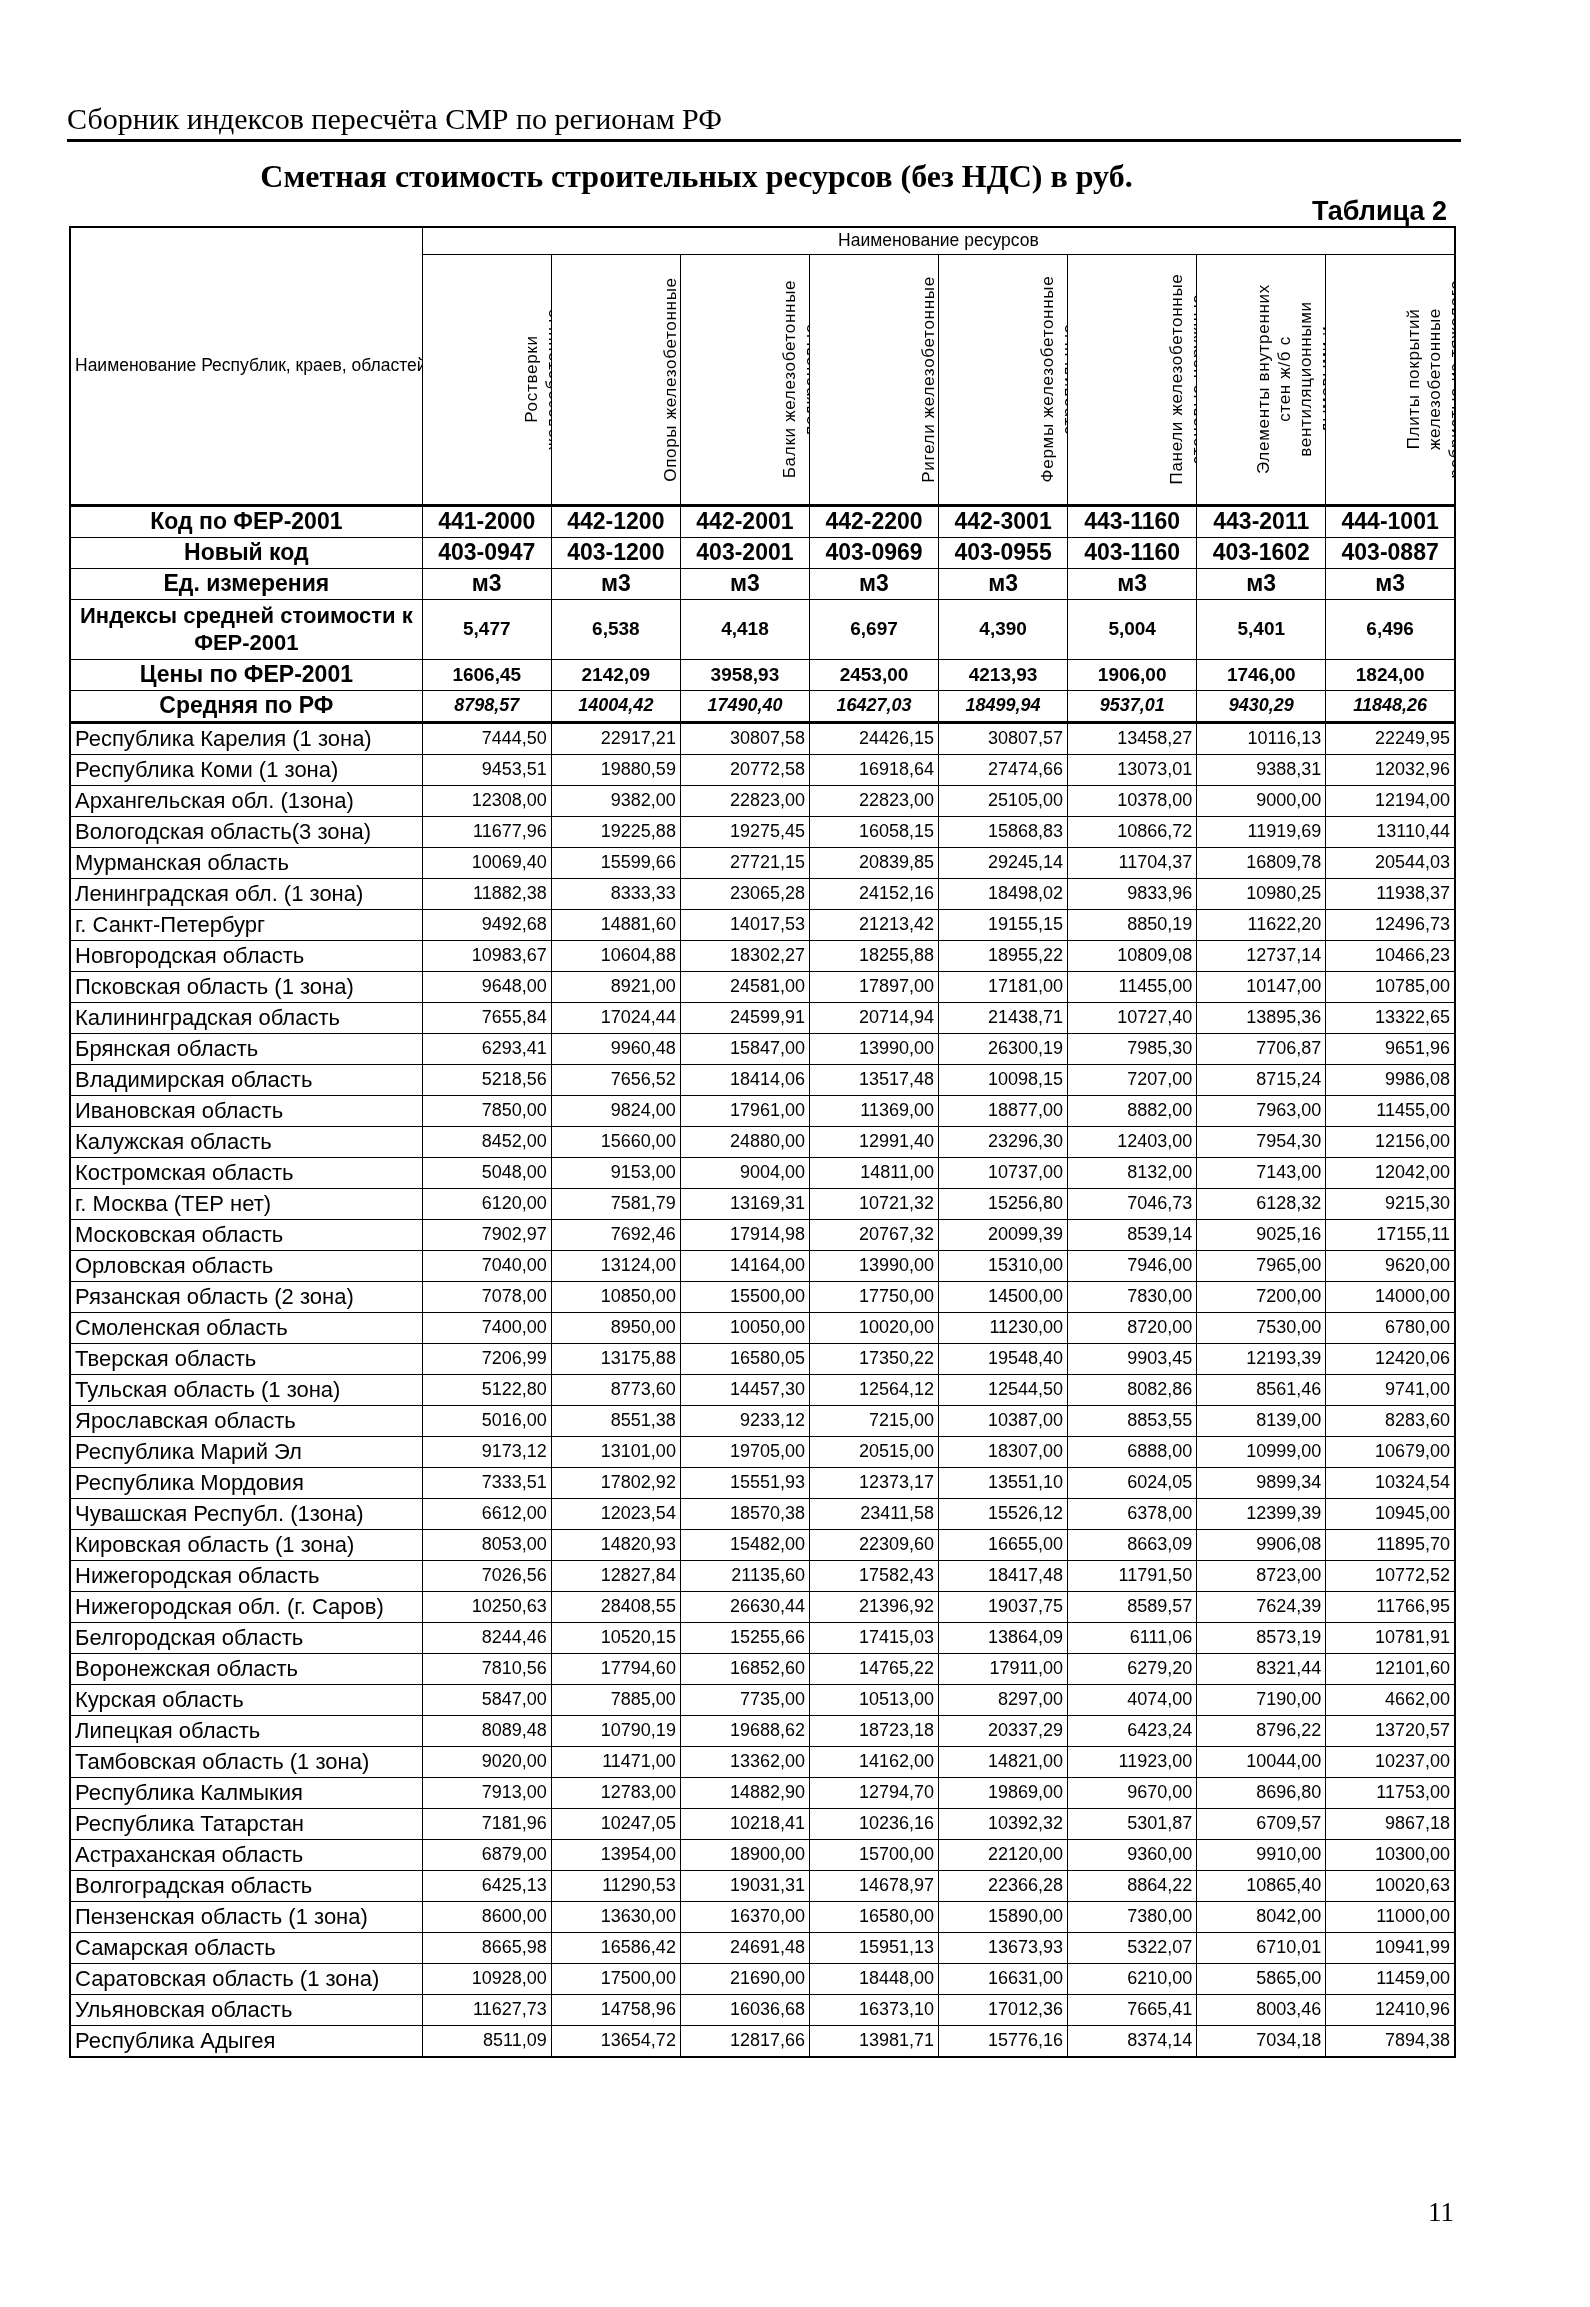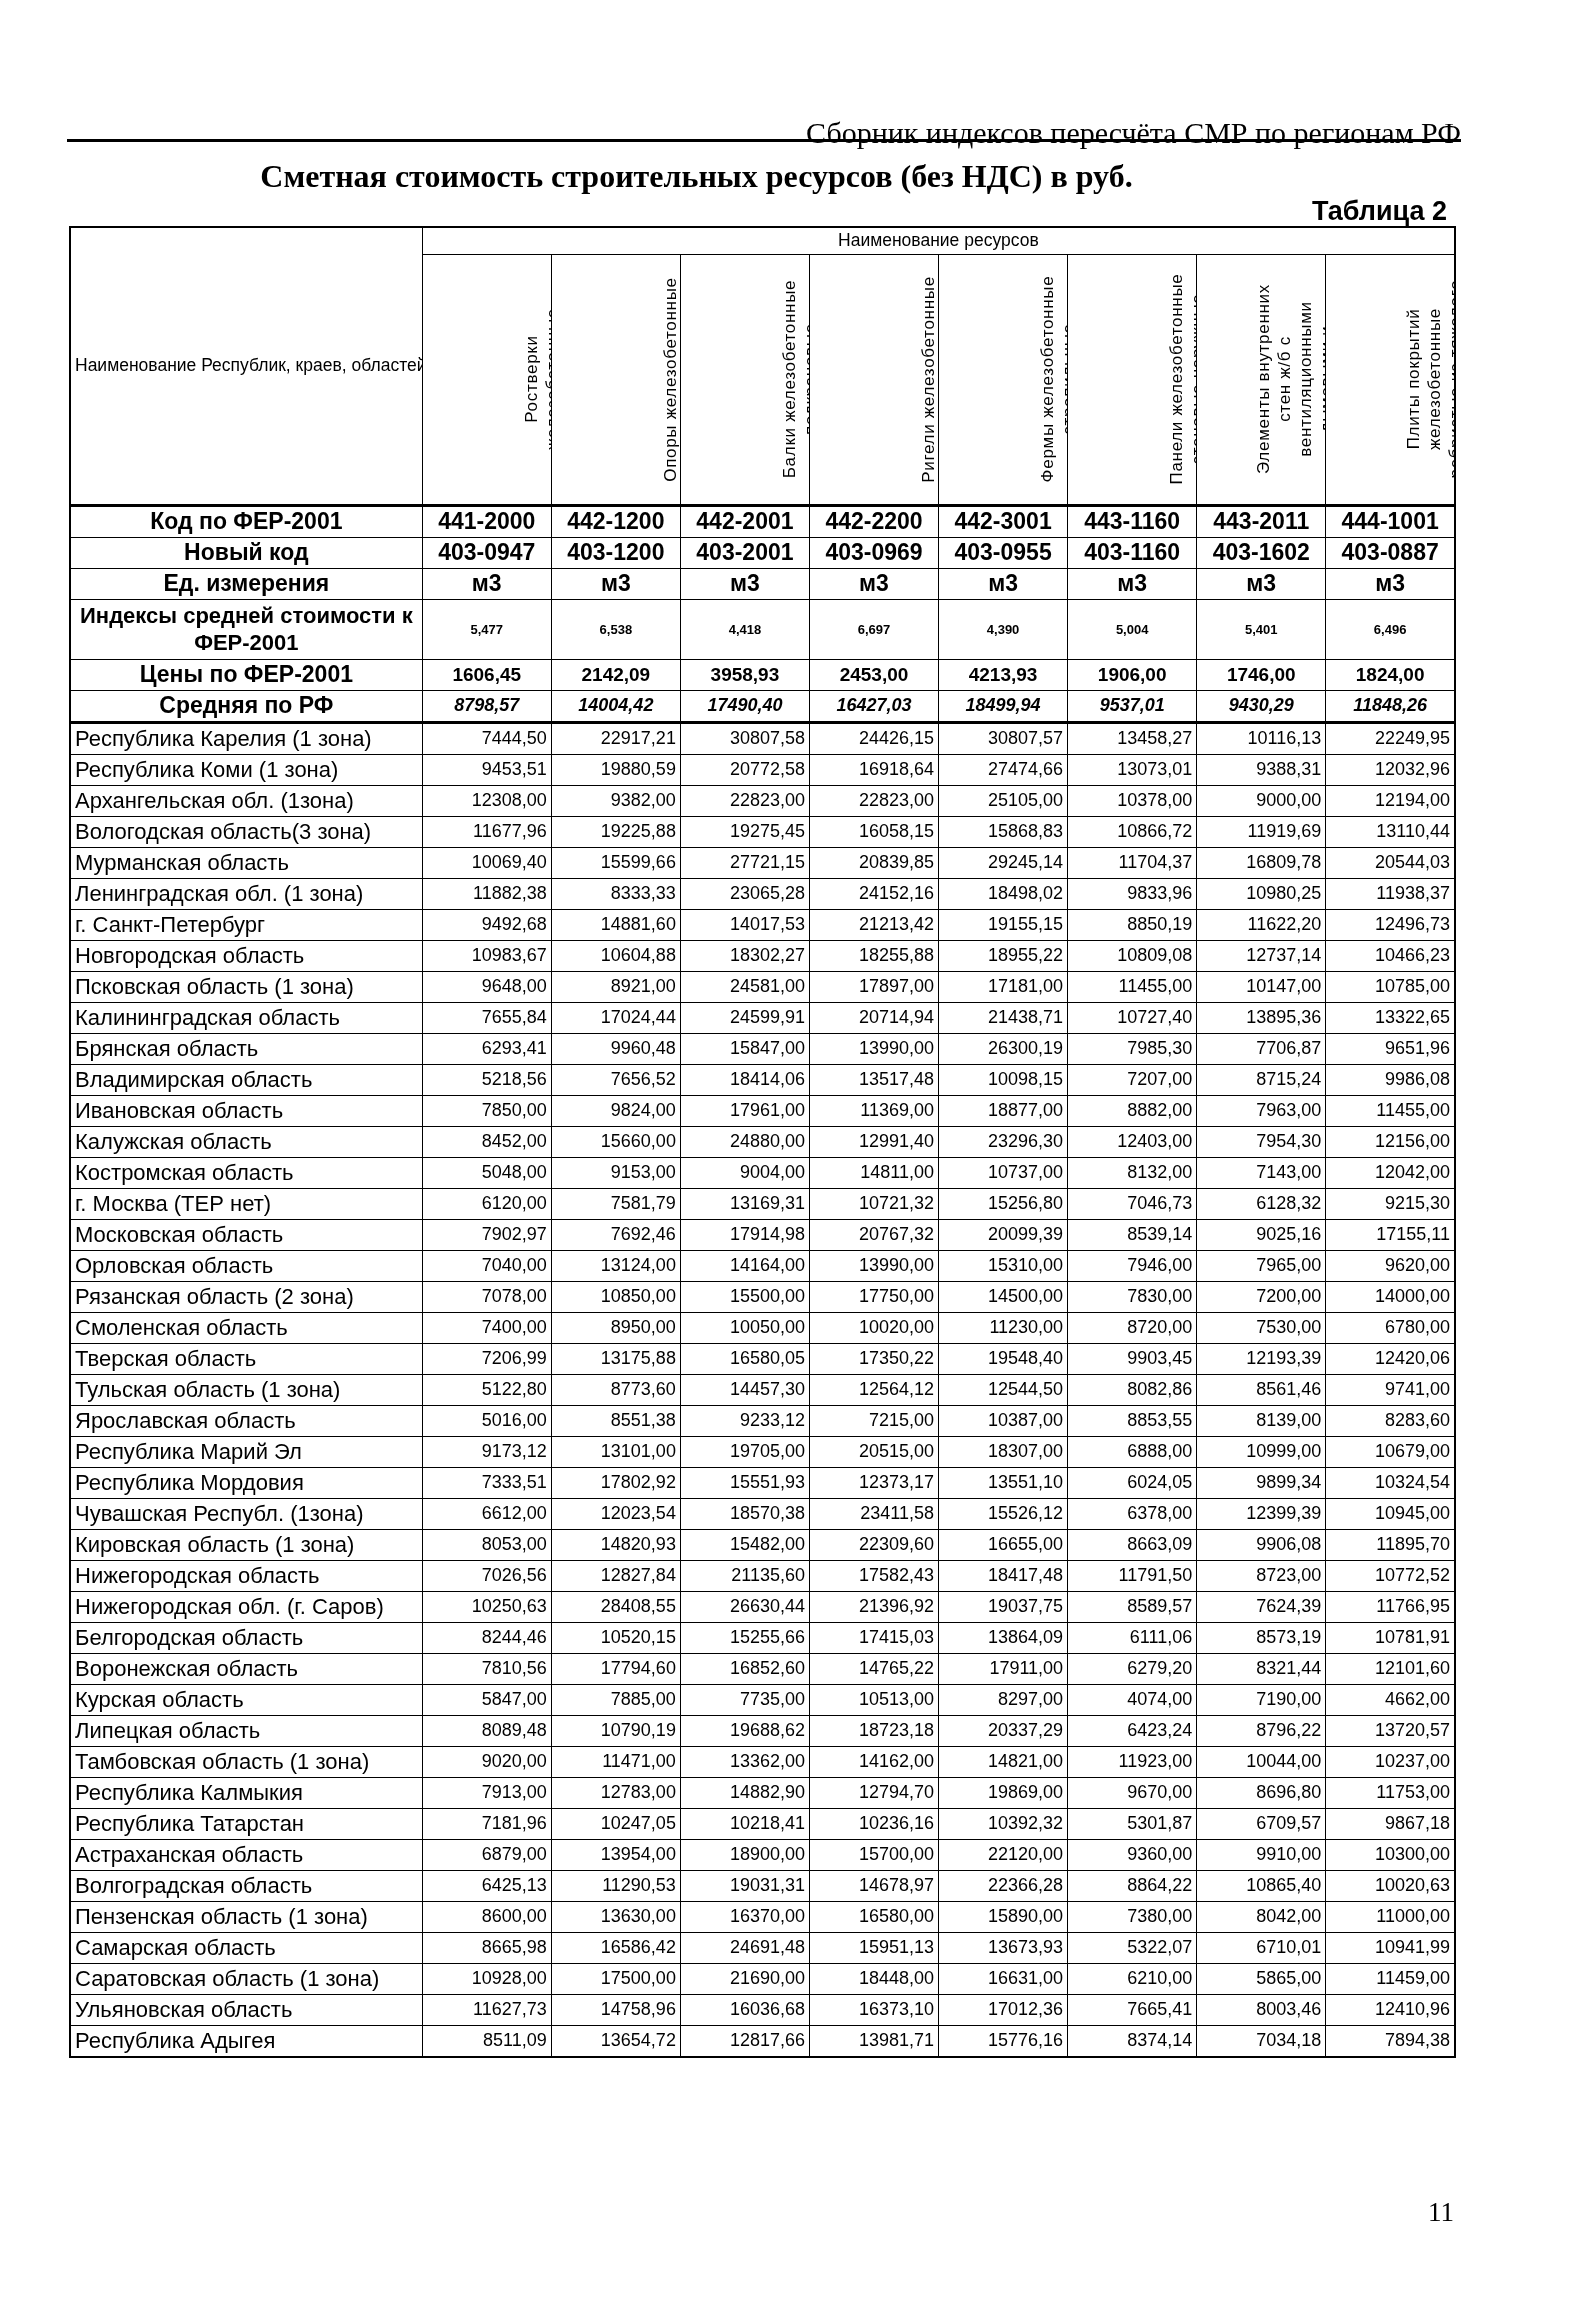--- a/index.html
+++ b/index.html
@@ -1,31 +1,31 @@
 <!DOCTYPE html>
 <html style="font-size:10.8px"><head>
 <meta charset="utf-8">
 <style>
   html, body { margin:0; padding:0; background:#ffffff; }
   body { width:1591px; height:2307px; position:relative; overflow:hidden; font-family:"Liberation Sans", sans-serif; color:#000; }
-  .running-head { position:absolute; left:67px; top:114px; width:1394px; text-align:right; font-family:"Liberation Serif", serif; font-size:30px; line-height:38px; }
+  .running-head { position:absolute; left:67px; top:100px; width:1394px; font-family:"Liberation Serif", serif; font-size:30px; line-height:38px; }
   .head-rule { position:absolute; left:67px; top:139px; width:1394px; height:2.7px; background:#000; }
   .doc-title { position:absolute; left:67px; top:156px; width:1394px; text-align:center; font-family:"Liberation Serif", serif; font-weight:bold; font-size:32px; line-height:40px; padding-right:135px; box-sizing:border-box; }
   .table-label { position:absolute; left:58px; top:194px; width:1389px; text-align:right; font-weight:bold; font-size:27px; line-height:34px; }
   table.main { position:absolute; left:69px; top:226px; width:1387px; border-collapse:collapse; table-layout:fixed; border:2.7px solid #000; }
   table.main col.c-name { width:352px; }
   table.main col.c-val { width:129px; }
   table.main td, table.main th { border:1.3px solid #000; padding:0 4px; overflow:hidden; white-space:nowrap; }
   th.name-head { font-weight:normal; font-size:17.5px; line-height:23px; text-align:center; white-space:normal; vertical-align:middle; }
   th.group-head { font-weight:normal; font-size:17.5px; height:25.6px; text-align:center; }
   th.vert { height:249px; padding:0; vertical-align:middle; font-weight:normal; }
   th.vert .vtext { display:inline-block; transform:rotate(-90deg); white-space:normal; width:229px; text-align:center; font-size:17px; line-height:21px; letter-spacing:0.7px; }
   tr.meta td { font-weight:bold; font-size:23px; height:30px; text-align:center; }
   tr.meta td.lbl { text-align:center; font-size:23px; }
-  tr.meta.tall td { height:59px; font-size:13px; }
+  tr.meta.tall td { height:59px; font-size:19px; }
   tr.meta.tall td.lbl { font-size:22px; line-height:27px; white-space:normal; }
   tr.meta.small td { font-size:19px; }
   tr.meta.small td.lbl { font-size:23px; }
   tr.meta.avg td { font-style:italic; font-size:18px; }
   tr.meta.avg td.lbl { font-style:normal; font-size:23px; }
   tr.thick td { border-top:3.4px solid #000; }
   tr.data td { height:30px; font-size:18px; text-align:right; }
   tr.data td.lbl { text-align:left; font-size:22px;margin-left:40px; }
   .page-number { position:absolute; left:1414px; top:2197px; width:40px; text-align:right; font-family:"Liberation Serif", serif; font-size:27px; }
 </style>

